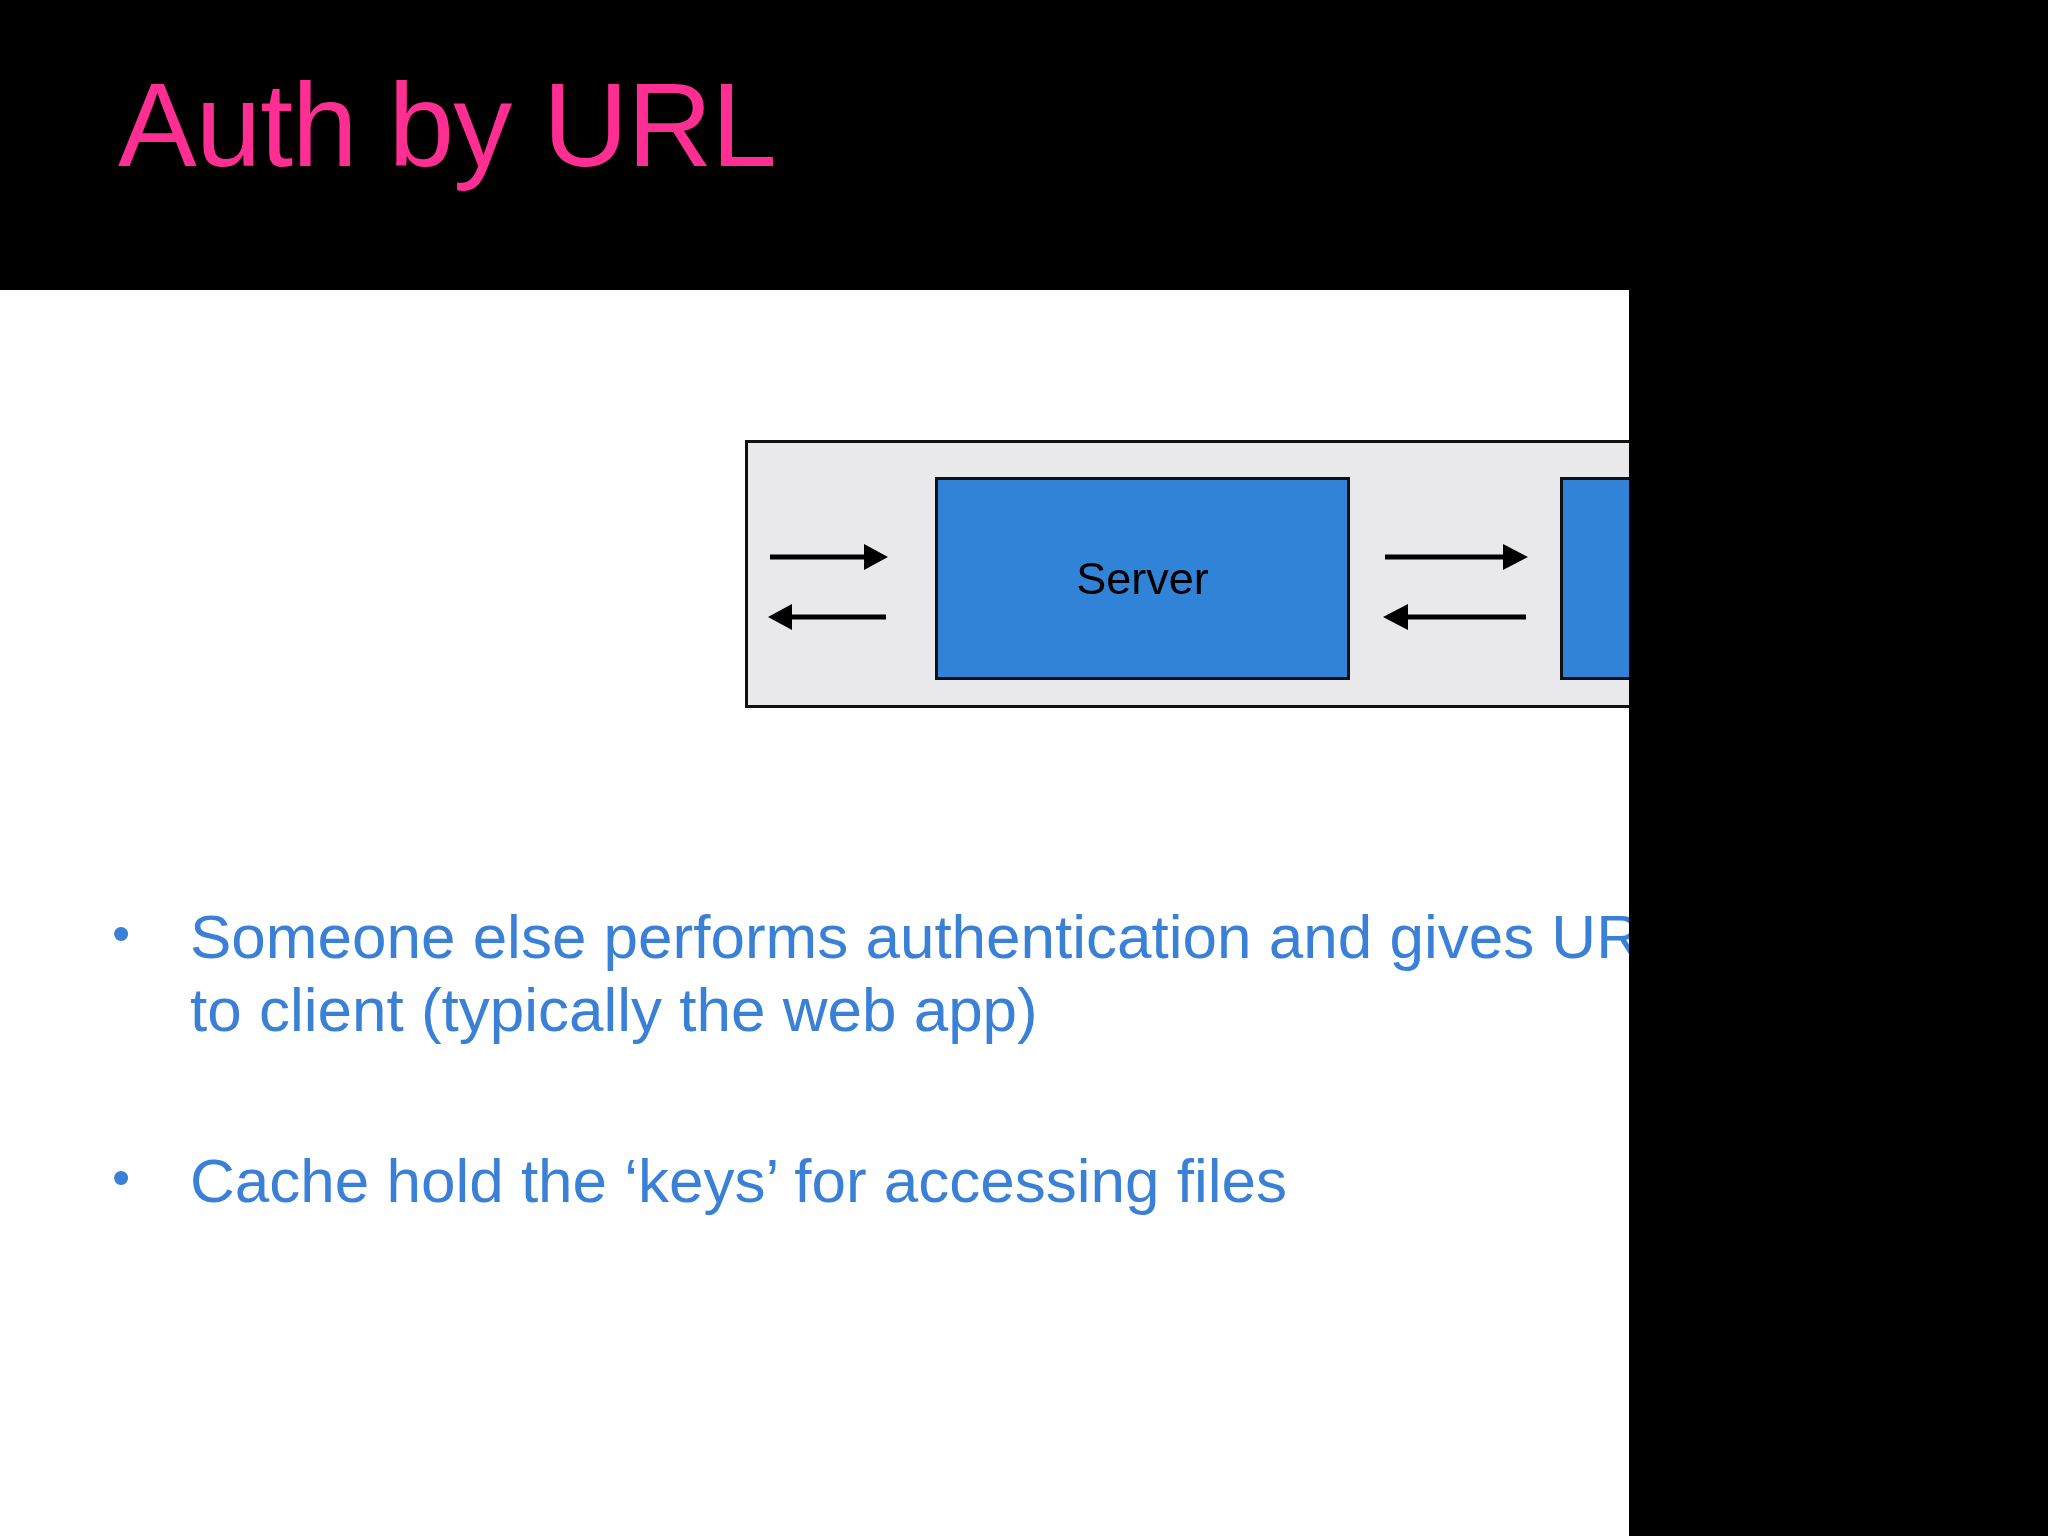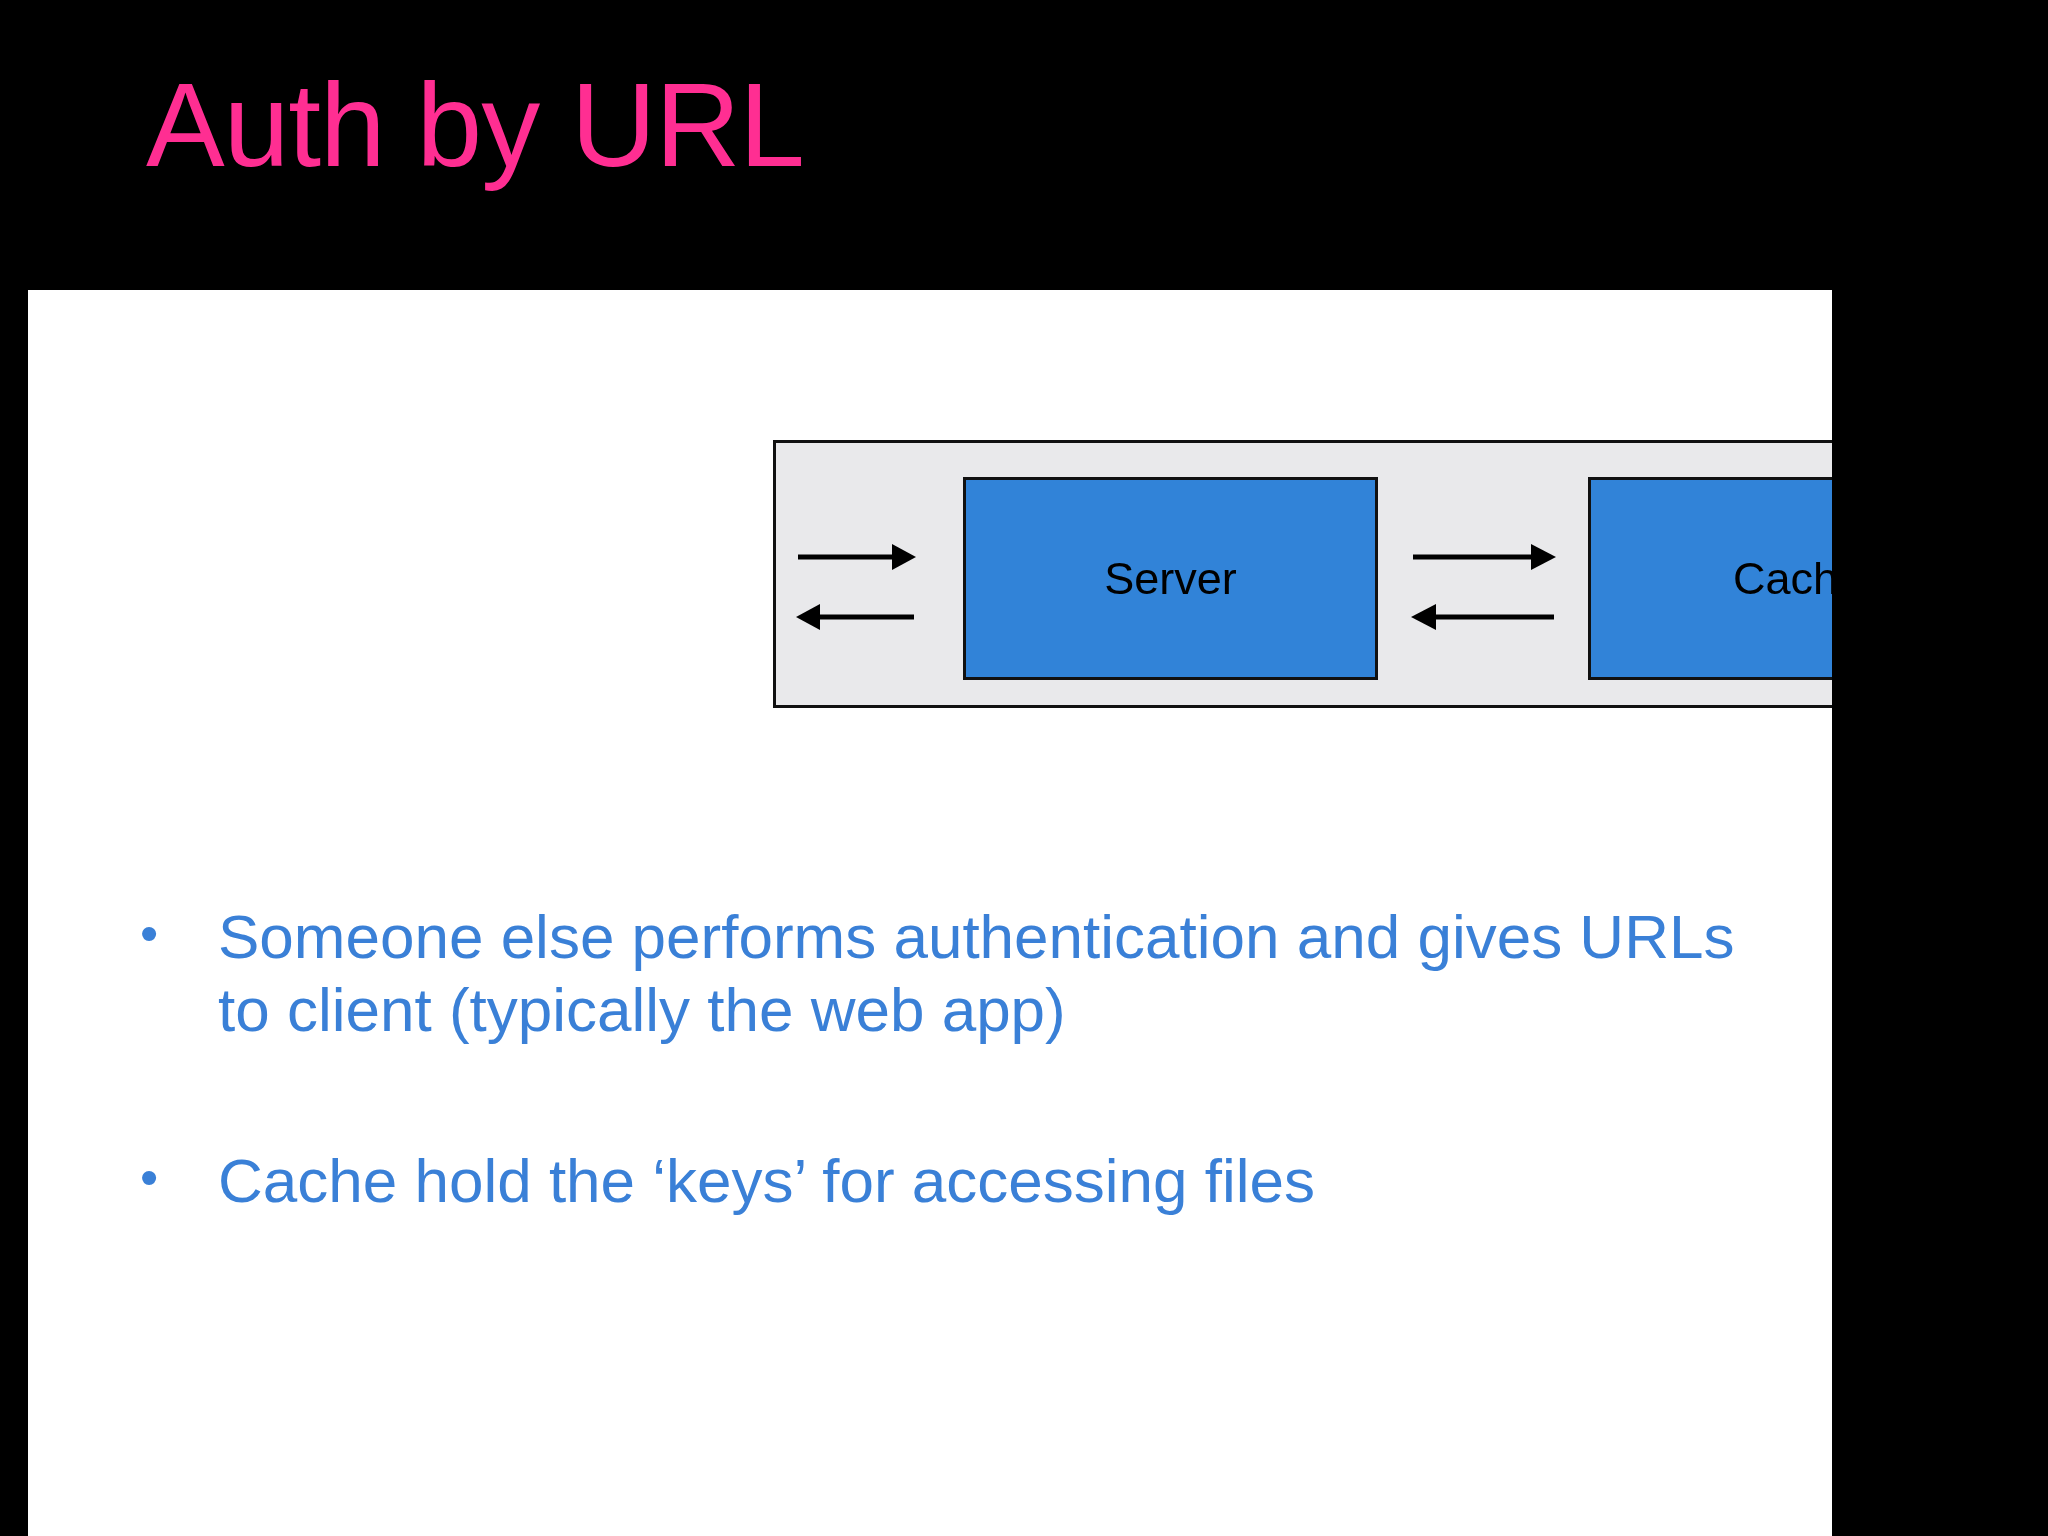--- a/index.html
+++ b/index.html
@@ -2,26 +2,25 @@
 <html><head>
 <meta charset="utf-8">
 <style>
   html, body {
     margin: 0;
     padding: 0;
     background: #000;
   }
   .slide {
     position: relative;
-    width: 1804px;
+    width: 1629px;
     height: 1536px;
     background: #ffffff;
     overflow: hidden;
     font-family: "Liberation Sans", sans-serif;
-    margin-left: 28px;
   }
 
   
   .title-band {
     position: absolute;
     left: 0; top: 0;
     width: 2048px;
     height: 290px;
     background: #000000;
   }

